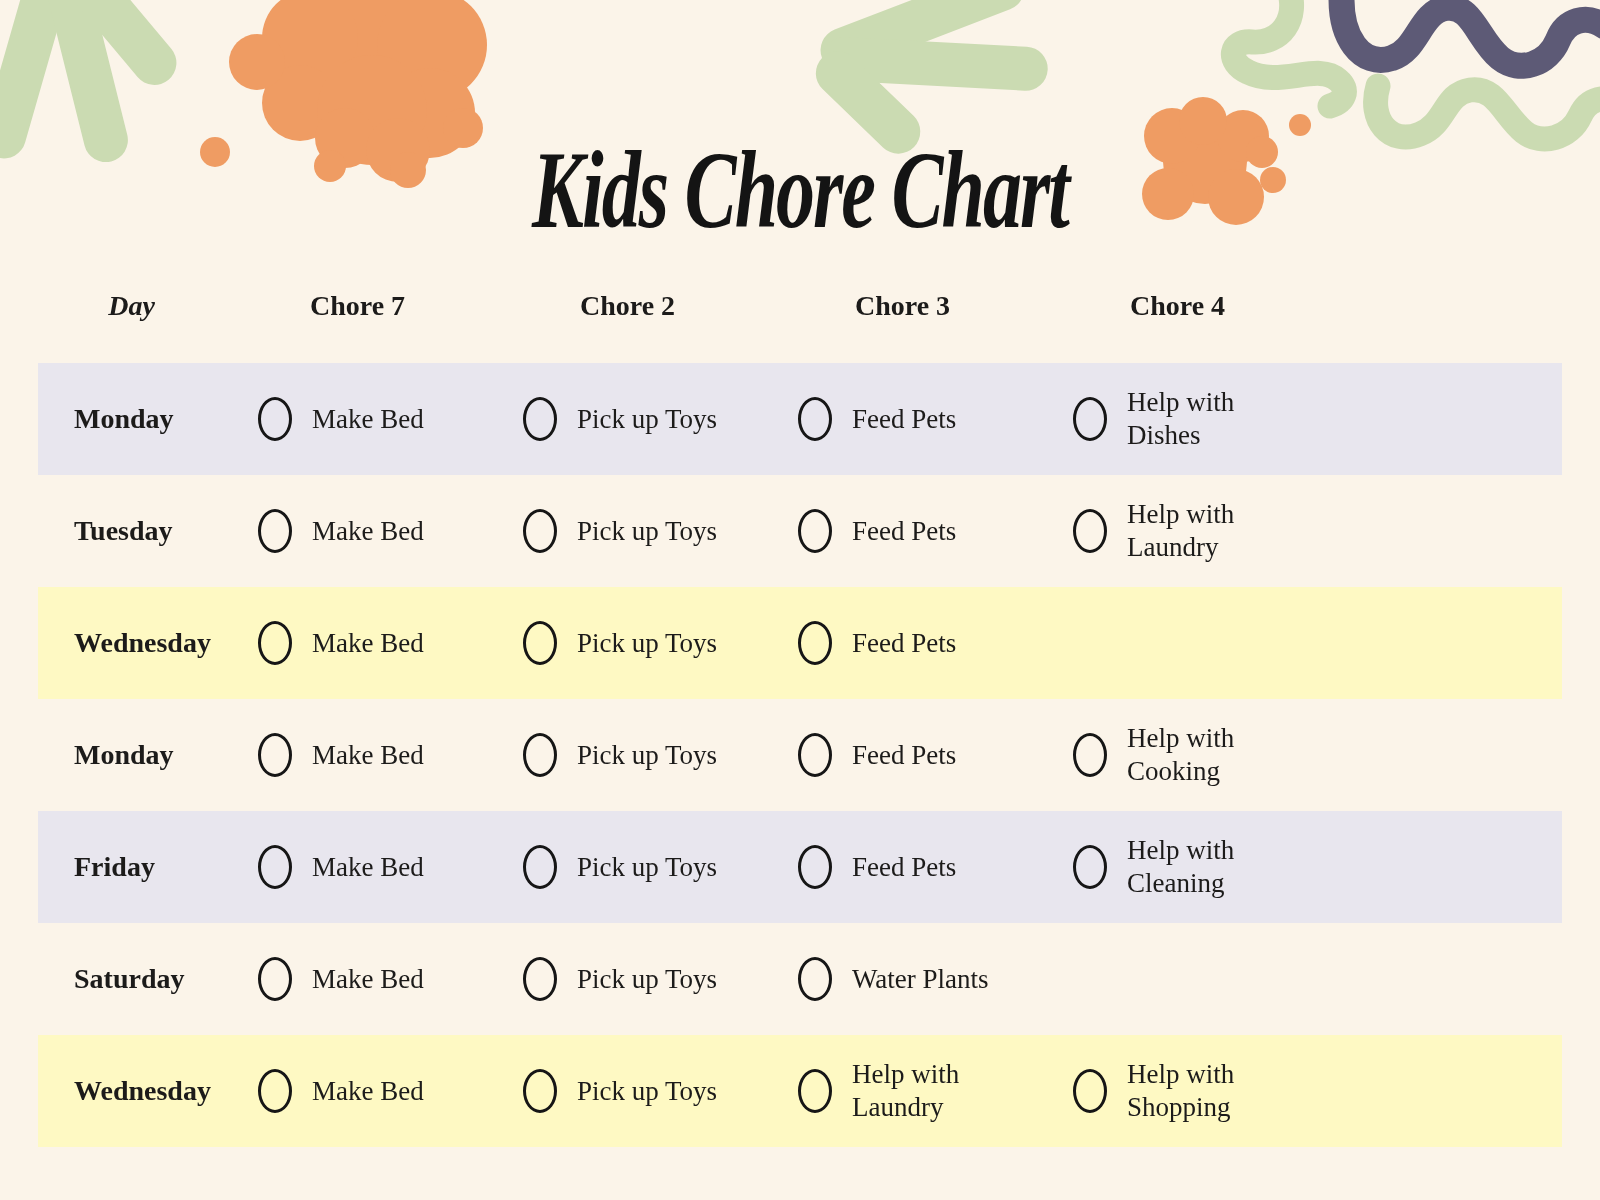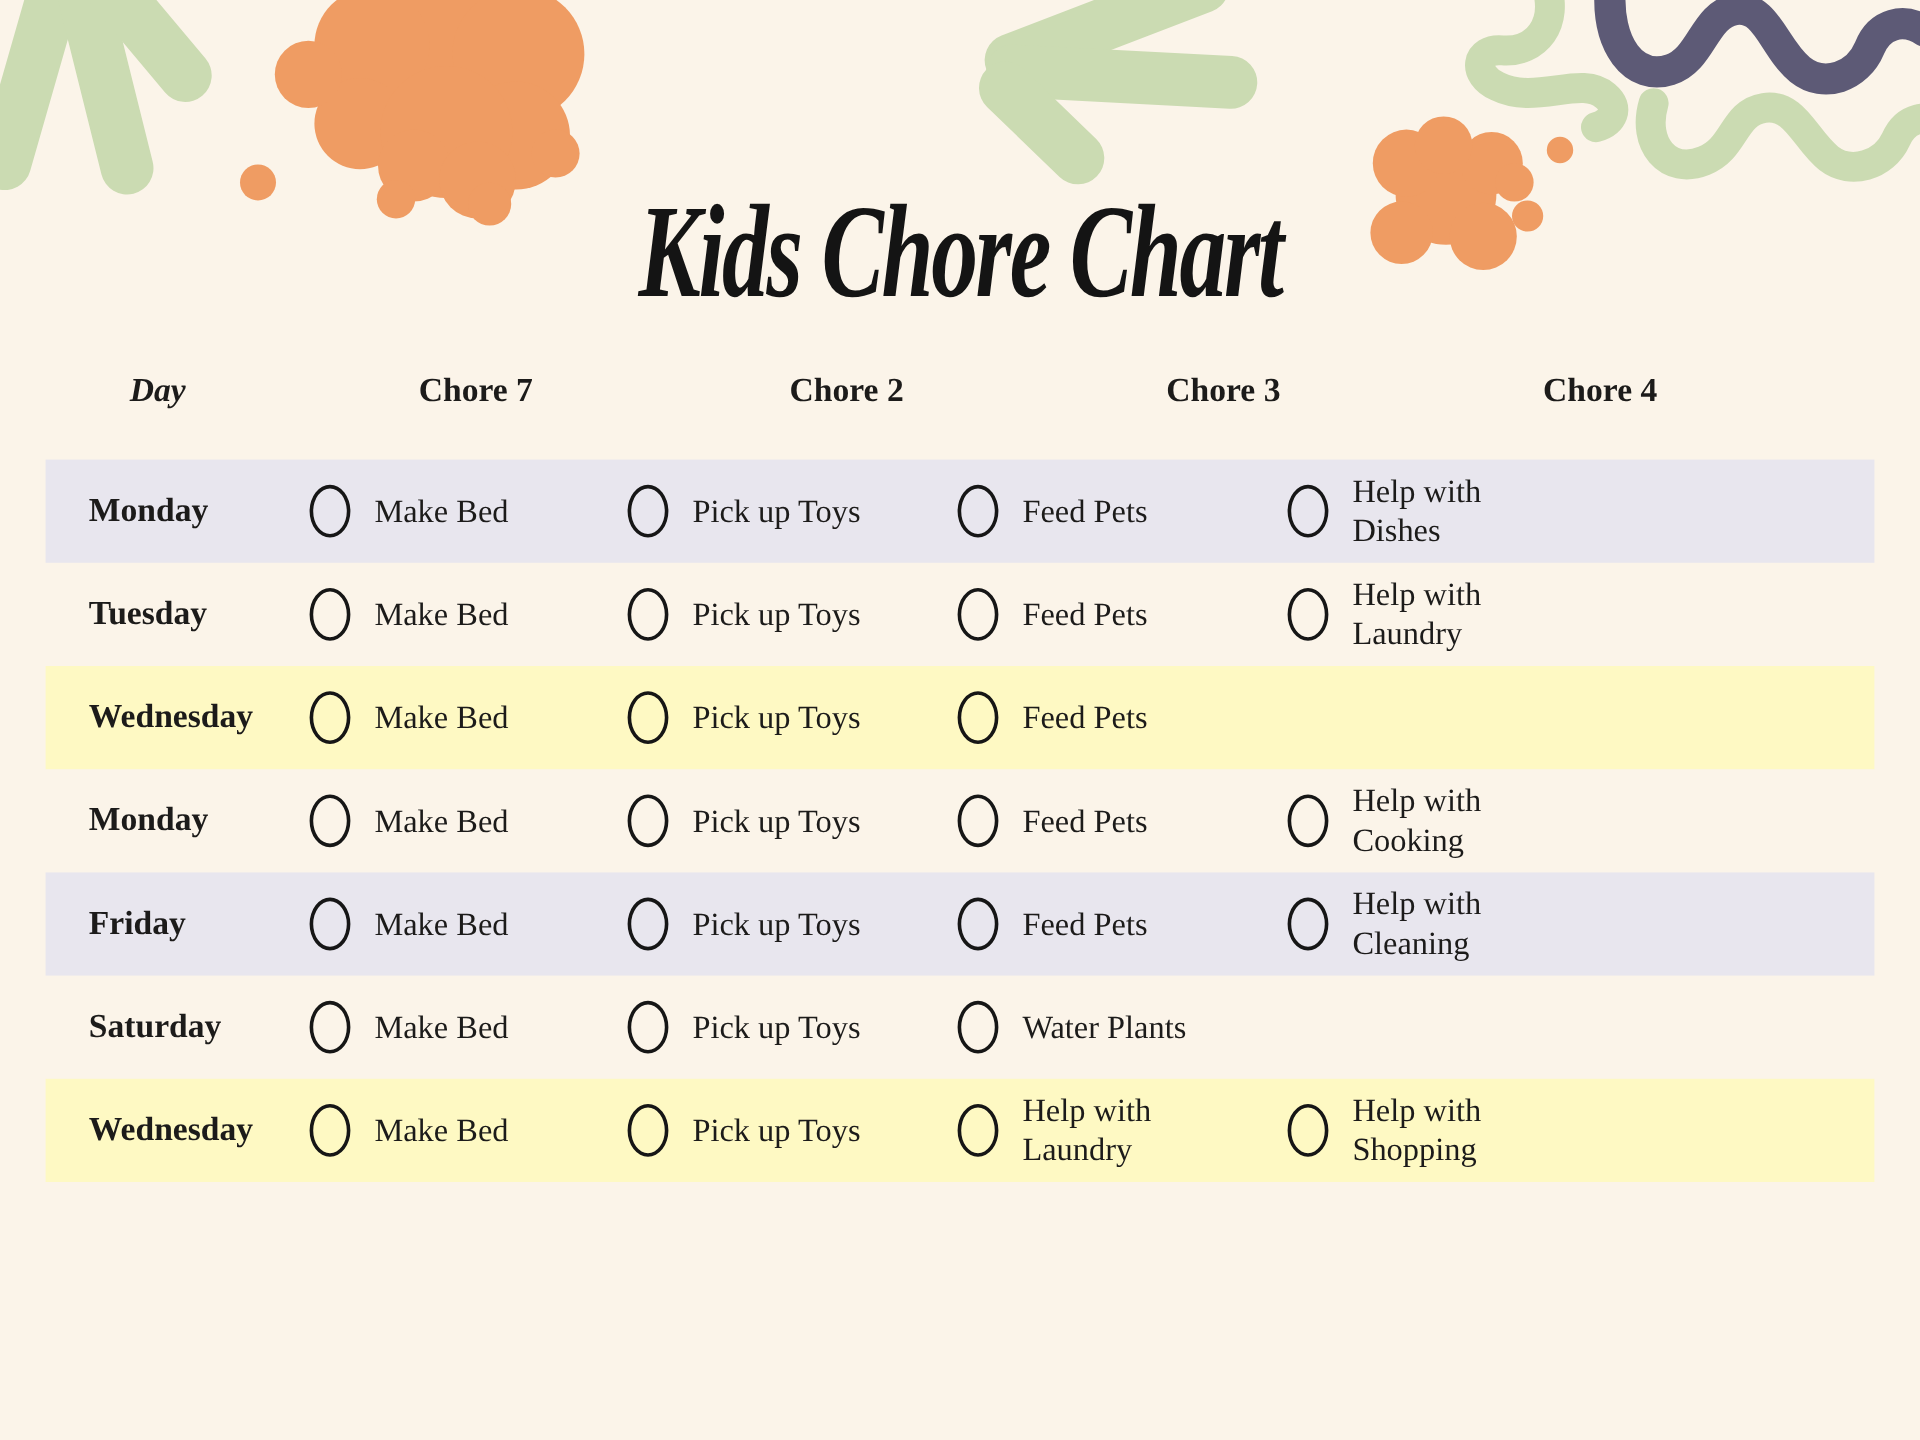--- a/index.html
+++ b/index.html
@@ -10,21 +10,21 @@
     overflow: hidden;
     font-family: "Liberation Serif", serif;
     color: #1C1B1A;
   }
   .decor {
     position: absolute; inset: 0;
     width: 1600px; height: 1200px;
     pointer-events: none;
     z-index: 0;
   }
-  .sheet { position: relative; z-index: 1; margin-top: 20px; }
+  .sheet { position: relative; z-index: 1; }
 
   
   .title-wrap {
     padding-top: 130px;
     height: 120px; line-height: 120px;
     text-align: center;
   }
   .title {
     display: inline-block;
     font-family: "Liberation Serif", serif;
@@ -42,27 +42,26 @@
     margin: 0 38px;
     display: grid;
     grid-template-columns: 187px 265px 275px 275px 275px 1fr;
     align-items: center;
   }
   .header-row {
     margin-top: 28px;
     height: 56px;
     font-weight: 700;
     font-size: 28px;
-    gap: 39px;
   }
   .header-cell { text-align: center; }
   .header-cell.day-h { font-style: italic; }
 
   .rows { margin-top: 29px; }
-  .row { height: 86px; }
+  .row { height: 112px; }
   .bg-lavender { background: #E8E6EE; }
   .bg-green    { background: #fef9c3; }
   .bg-none     { background: transparent; }
 
   .cell.day {
     padding-left: 36px;
     font-weight: 700;
     font-size: 28px;
   }
   .cell.chore {

